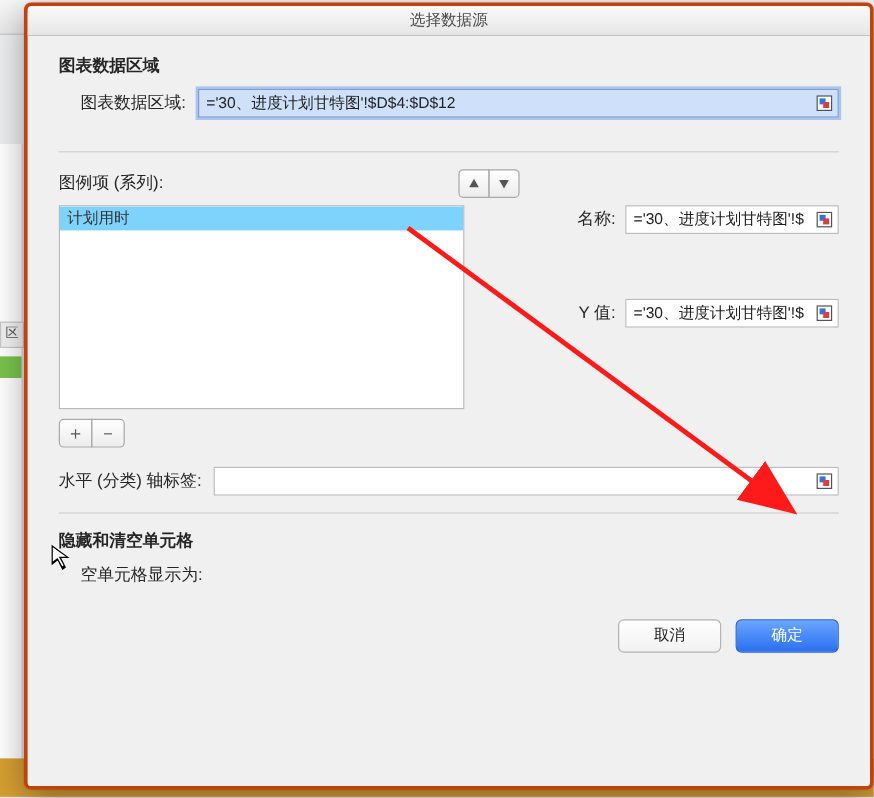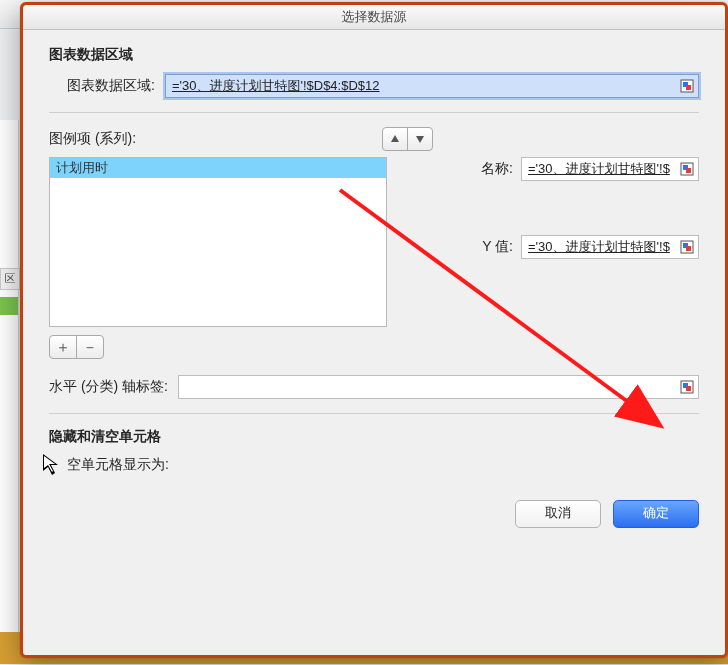--- a/index.html
+++ b/index.html
@@ -79,40 +79,39 @@
   }
   .body {
     padding: 16px 26px 14px 26px;
   }
   .section-title {
     font-weight: 600;
     font-size: 14px;
     color: #262626;
     margin: 0 0 10px 0;
   }
-  .row { display: flex; align-items: center; gap: 10px; margin-bottom: 12px; }
+  .row { display: flex; align-items: center; gap: 10px; margin-bottom: 28px; }
   .label { font-size: 14px; color: #262626; }
   .label-indent { padding-left: 18px; }
 
   .range-input-wrap {
     position: relative;
     flex: 1;
     height: 24px;
   }
   .range-input {
     width: 100%;
     height: 24px;
     box-sizing: border-box;
     border: 1px solid #7d9fd0;
     background: #fff;
     padding: 0 26px 0 6px;
     font-size: 13px;
     color: #222;
     outline: none;
-    text-decoration: underline;
   }
   .range-input.selected{
     box-shadow: 0 0 0 2px rgba(140,180,240,0.7);
     background: #cfe0fb;
   }
   .range-input.selected::selection{ background:#b9d1f5; }
   .range-picker-icon {
     position: absolute;
     right: 3px; top: 3px;
     width: 18px; height: 18px;

